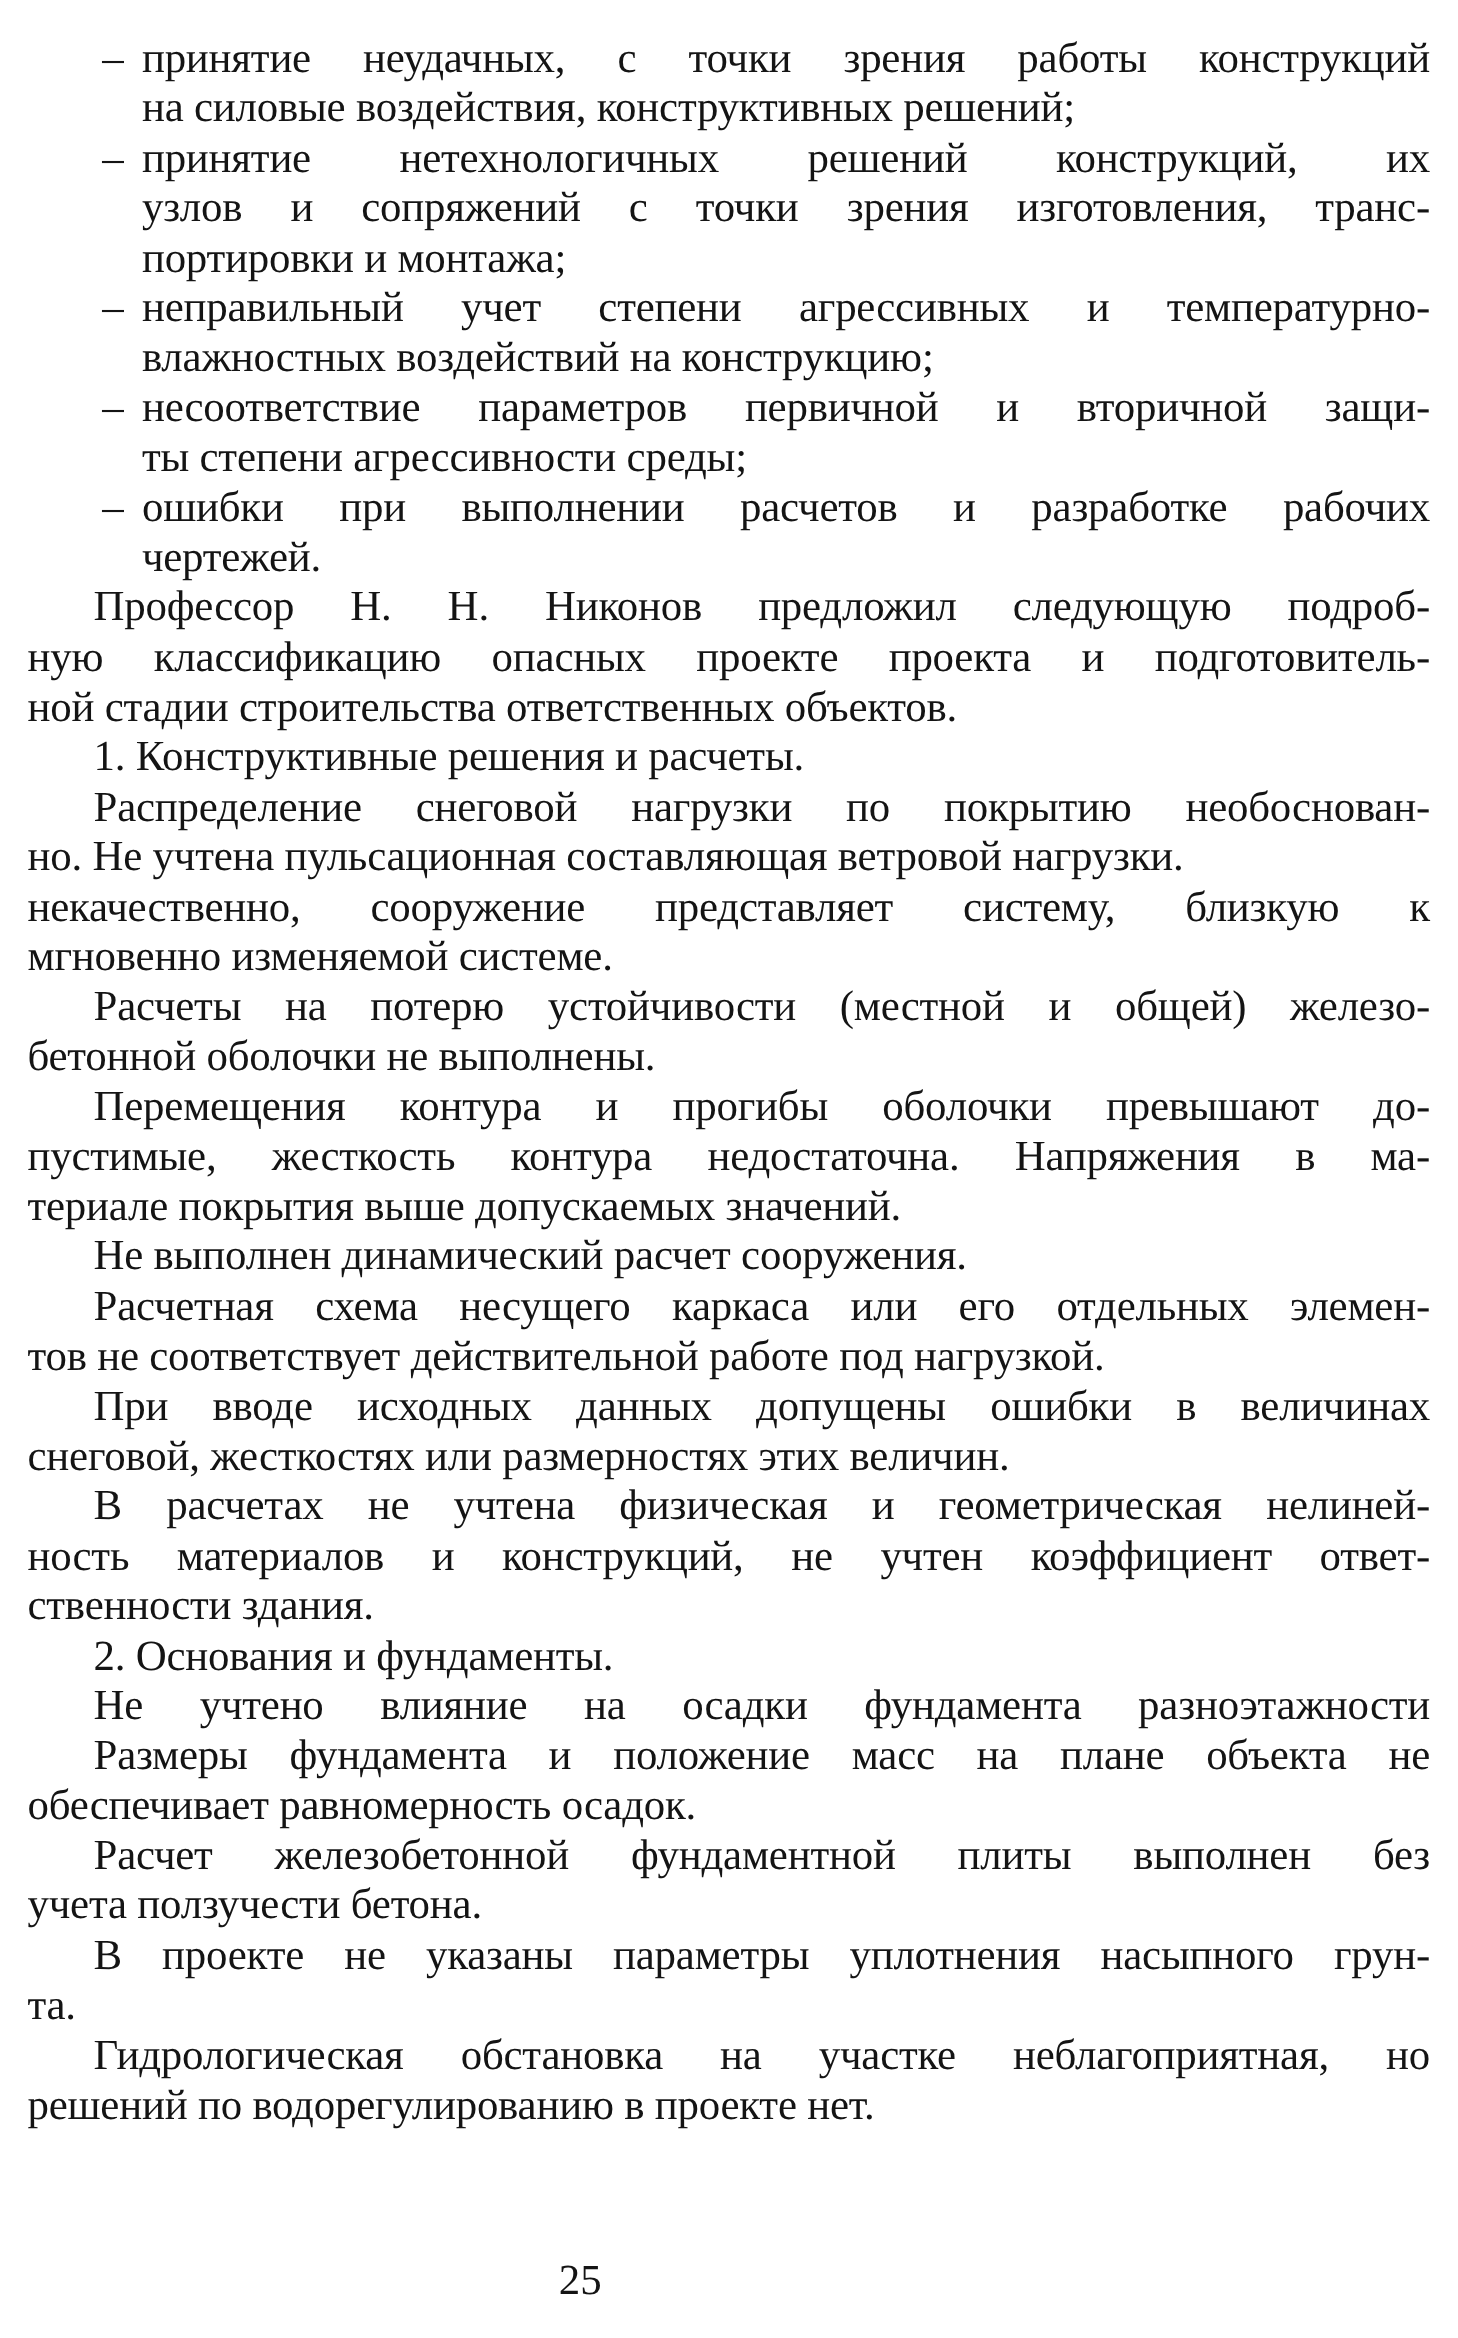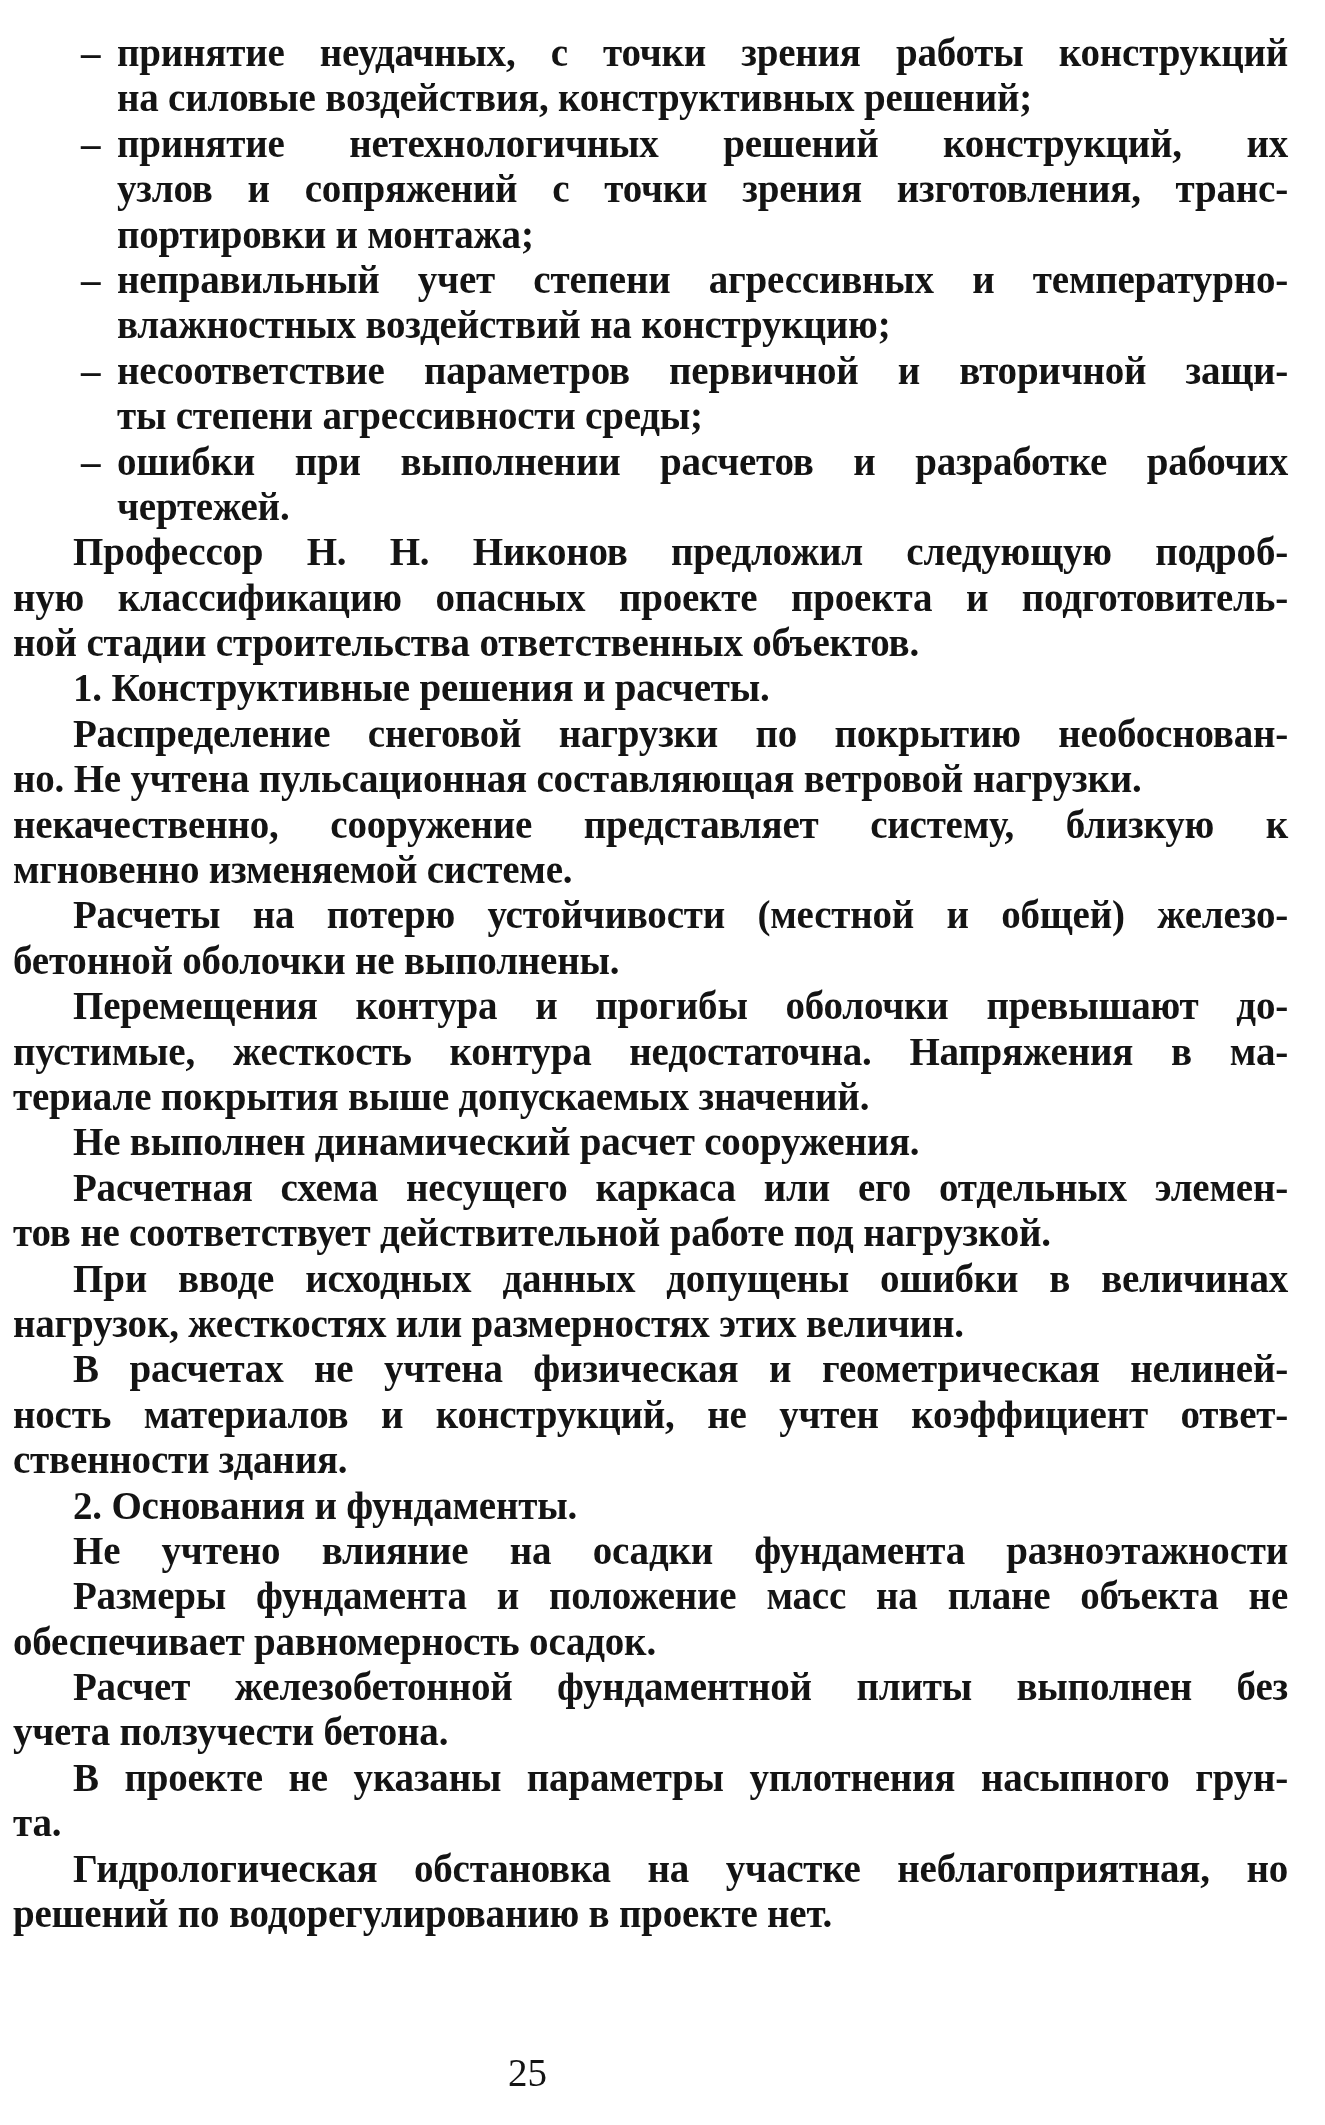--- a/index.html
+++ b/index.html
@@ -10,24 +10,23 @@
   body {
     width: 1325px;
     height: 2125px;
     position: relative;
     overflow: hidden;
     color: #141414;
     font-family: "Liberation Serif", "DejaVu Serif", serif;
   }
   .page {
     position: absolute;
-    left: 13px;
+    left: 25px;
     top: 30px;
     width: 1275px;
-    font-weight: bold;
   }
   .line {
     font-size: 39px;
     line-height: 45.4px;
     height: 45.4px;
     white-space: nowrap;
     text-align: justify;
     text-align-last: justify;
     letter-spacing: -0.2px;
   }
@@ -127,21 +126,21 @@
     <div class="line para-first last">Не выполнен динамический расчет сооружения.</div>
   </div>
 
   <div>
     <div class="line para-first">Расчетная схема несущего каркаса или его отдельных элемен-</div>
     <div class="line para-cont last">тов не соответствует действительной работе под нагрузкой.</div>
   </div>
 
   <div>
     <div class="line para-first">При вводе исходных данных допущены ошибки в величинах</div>
-    <div class="line para-cont last">нагрузок, жесткостях или размерностях этих величин.</div>
+    <div class="line para-cont last">снеговой, жесткостях или размерностях этих величин.</div>
   </div>
 
   <div>
     <div class="line para-first">В расчетах не учтена физическая и геометрическая нелиней-</div>
     <div class="line para-cont">ность материалов и конструкций, не учтен коэффициент ответ-</div>
     <div class="line para-cont last">ственности здания.</div>
   </div>
 
   <div>
     <div class="line para-first last">2. Основания и фундаменты.</div>

